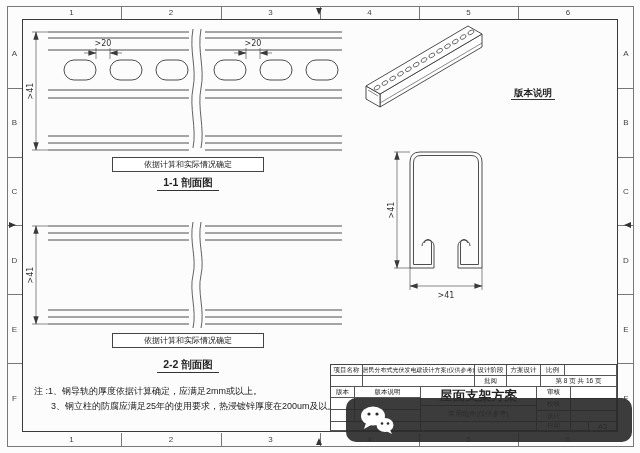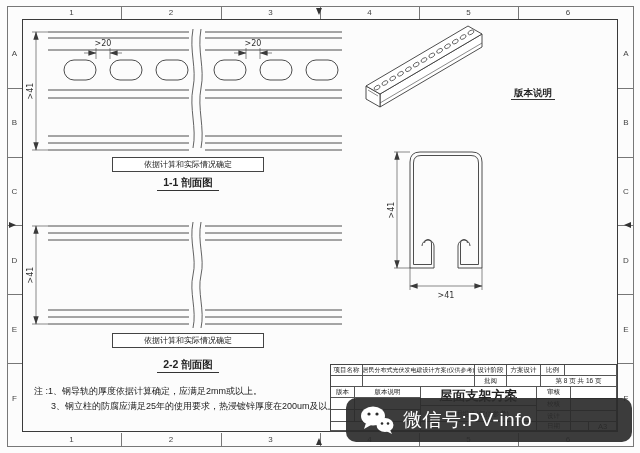--- a/index.html
+++ b/index.html
@@ -276,16 +276,15 @@
     <svg width="34" height="30" viewBox="0 0 34 30">
       <ellipse cx="13" cy="11" rx="12" ry="9.5" fill="#ffffff"></ellipse>
       <path d="M6,18 L4,24 L11,20 Z" fill="#ffffff"></path>
       <circle cx="9" cy="9" r="1.6" fill="#2b2b2b"></circle>
       <circle cx="17" cy="9" r="1.6" fill="#2b2b2b"></circle>
       <ellipse cx="25" cy="20" rx="8.5" ry="7" fill="#ffffff"></ellipse>
       <path d="M30,25 L32,29 L26,26 Z" fill="#ffffff"></path>
       <circle cx="22" cy="18.5" r="1.3" fill="#2b2b2b"></circle>
       <circle cx="28" cy="18.5" r="1.3" fill="#2b2b2b"></circle>
     </svg>
-    <span class="watermark-text">微信号:PV-info</span>
   </div>
 
 </div>
 
 </body></html>

